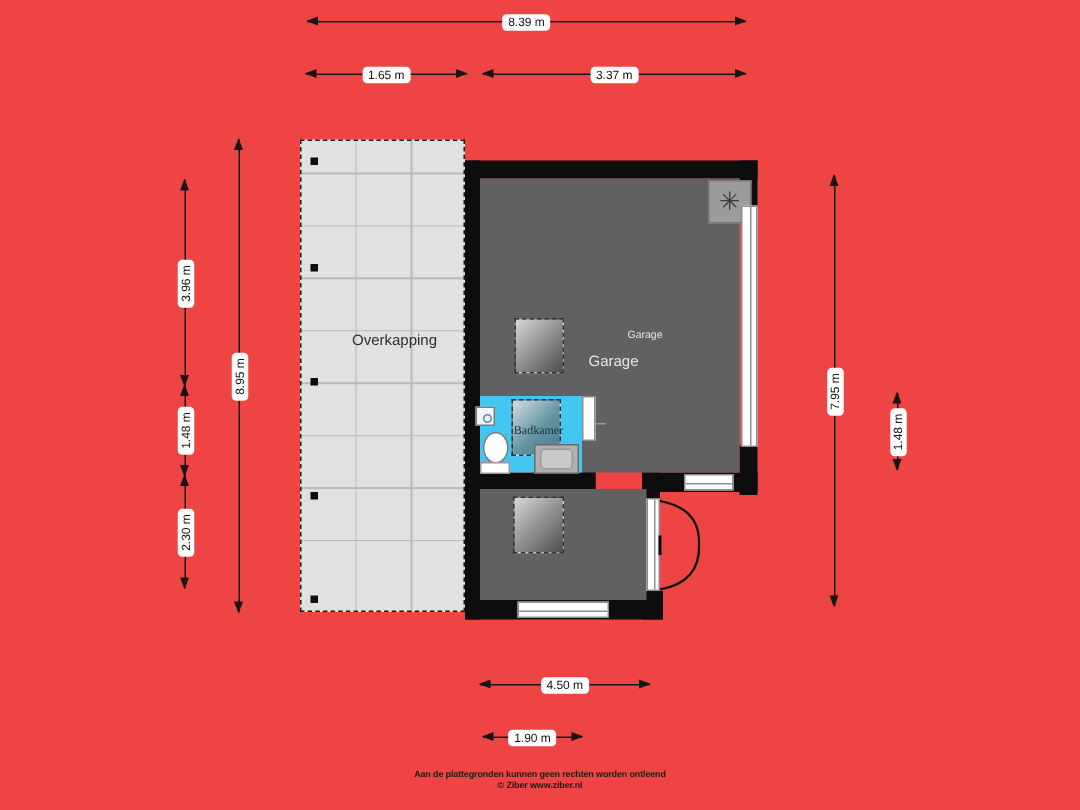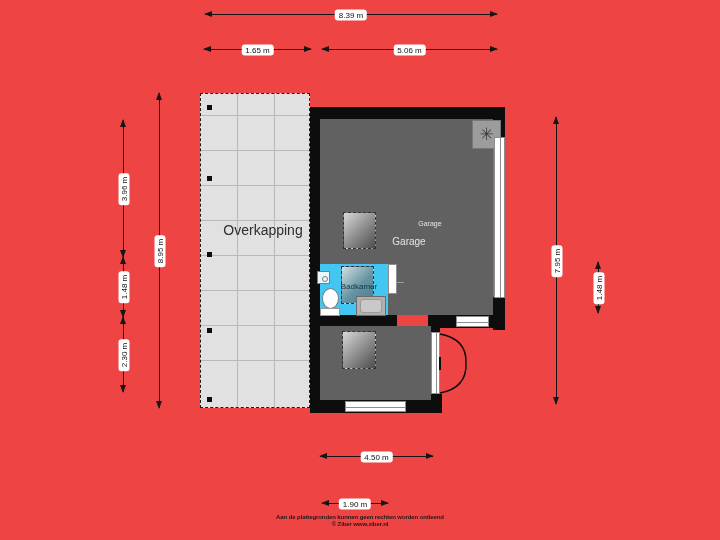--- a/index.html
+++ b/index.html
@@ -69,21 +69,21 @@
     <span class="dim-label">8.39 m</span>
   </div>
   <div class="dim dim-h" style="left:204px;top:49px;width:107px">
     <span class="arr arr-l"></span>
     <span class="arr arr-r"></span>
     <span class="dim-label">1.65 m</span>
   </div>
   <div class="dim dim-h" style="left:322px;top:49px;width:175px">
     <span class="arr arr-l"></span>
     <span class="arr arr-r"></span>
-    <span class="dim-label">5.06 m</span>
+    <span class="dim-label">3.37 m</span>
   </div>
 
   <div class="dim dim-v" style="left:123px;top:120px;height:137px">
     <span class="arr arr-t"></span>
     <span class="arr arr-b"></span>
     <span class="dim-label">3.96 m</span>
   </div>
   <div class="dim dim-v" style="left:123px;top:257px;height:60px">
     <span class="arr arr-t"></span>
     <span class="arr arr-b"></span>
@@ -109,34 +109,34 @@
     <span class="arr arr-t"></span>
     <span class="arr arr-b"></span>
     <span class="dim-label">1.48 m</span>
   </div>
 
   <div class="dim dim-h" style="left:320px;top:456px;width:113px">
     <span class="arr arr-l"></span>
     <span class="arr arr-r"></span>
     <span class="dim-label">4.50 m</span>
   </div>
-  <div class="dim dim-h" style="left:322px;top:503px;width:66px">
+  <div class="dim dim-h" style="left:322px;top:491px;width:66px">
     <span class="arr arr-l"></span>
     <span class="arr arr-r"></span>
     <span class="dim-label">1.90 m</span>
   </div>
 
   <div class="overkapping">
     <span class="post" style="top:11px"></span>
     <span class="post" style="top:82px"></span>
     <span class="post" style="top:158px"></span>
     <span class="post" style="top:234px"></span>
     <span class="post" style="top:303px"></span>
   </div>
-  <div class="room-label" style="left:215px;top:222px;width:96px;font-size:14px;">Overkapping</div>
+  <div class="room-label" style="left:215px;top:222px;width:96px;font-size:10px;">Overkapping</div>
 
   <div class="wall" style="left:310px;top:107px;width:195px;height:12px"></div>
   <div class="wall" style="left:310px;top:107px;width:10px;height:306px"></div>
   <div class="wall" style="left:493px;top:107px;width:12px;height:31px"></div>
   <div class="wall" style="left:493px;top:297px;width:12px;height:33px"></div>
   <div class="wall" style="left:428px;top:315px;width:77px;height:13px"></div>
   <div class="wall" style="left:428px;top:315px;width:12px;height:18px"></div>
   <div class="wall" style="left:428px;top:394px;width:14px;height:19px"></div>
   <div class="wall" style="left:310px;top:400px;width:132px;height:13px"></div>
   <div class="wall" style="left:310px;top:256px;width:87px;height:8px"></div>
@@ -157,21 +157,21 @@
   <div class="room-label garage-label" style="left:379px;top:236px;width:60px;font-size:10px;">Garage</div>
 
   <div class="badkamer"></div>
   <div class="skylight translucent" style="left:341px;top:266px;width:33px;height:38px"></div>
   <div class="fixture sink"></div>
   <div class="fixture toilet-bowl"></div>
   <div class="fixture toilet-cistern"></div>
   <div class="fixture shower">
     <span class="shower-inner"></span>
   </div>
-  <div class="room-label" style="left:329px;top:282px;width:60px;font-size:8px;color:#16363f;">Badkamer</div>
+  <div class="room-label" style="left:329px;top:282px;width:60px;font-size:8px;color:#16363f;font-family:Liberation Serif, serif;">Badkamer</div>
 
   <div class="win" style="left:388px;top:264px;width:9px;height:30px"></div>
   <div class="door-tick"></div>
 
   <div class="win win-v" style="left:494px;top:137px;width:11px;height:161px"></div>
   <div class="win win-h" style="left:456px;top:316px;width:33px;height:11px"></div>
   <div class="win win-h" style="left:345px;top:401px;width:61px;height:11px"></div>
   <div class="win win-v" style="left:431px;top:332px;width:9px;height:62px"></div>
 
   <svg class="abs" style="left:0;top:0" width="720" height="540" viewBox="0 0 720 540">

